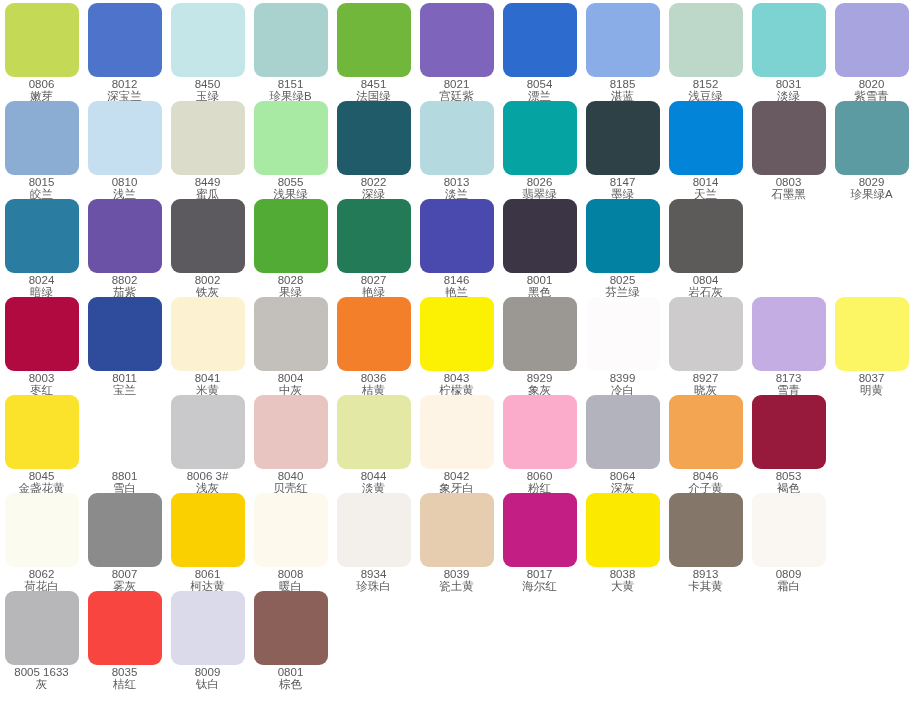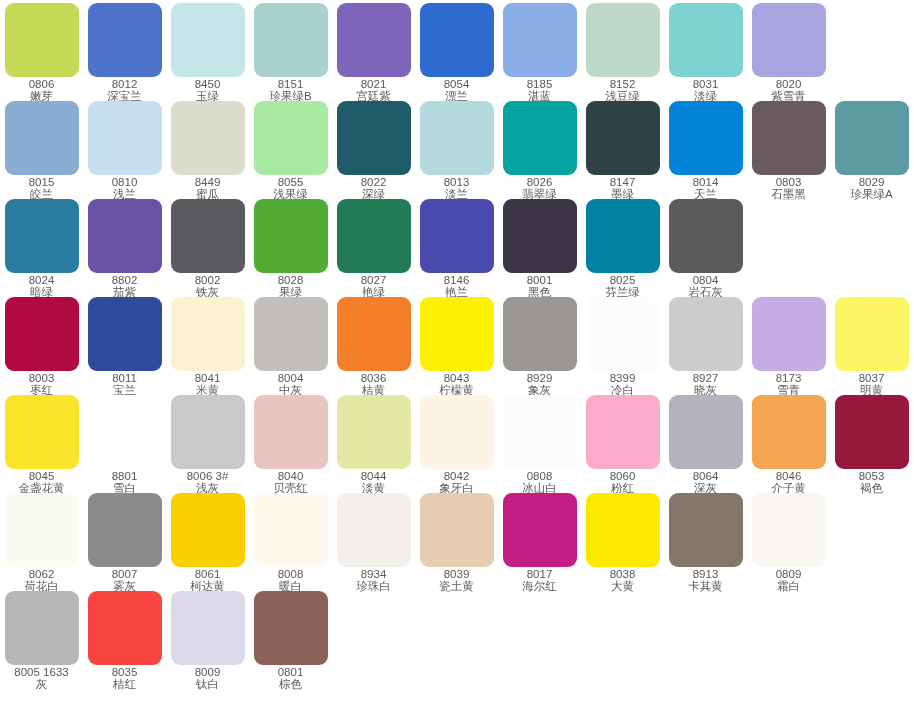--- a/index.html
+++ b/index.html
@@ -80,20 +80,27 @@
         </div>
       </div>
       <div class="swatch-cell">
         <div class="swatch-chip" style="background: rgb(169, 210, 207);"></div>
         <div class="swatch-label">
           <span class="swatch-code">8151</span>
           <span class="swatch-name">珍果绿B</span>
         </div>
       </div>
       <div class="swatch-cell">
+        <div class="swatch-chip" style="background: rgb(112, 183, 60);"></div>
+        <div class="swatch-label">
+          <span class="swatch-code">8451</span>
+          <span class="swatch-name">法国绿</span>
+        </div>
+      </div>
+      <div class="swatch-cell">
         <div class="swatch-chip" style="background: rgb(126, 100, 187);"></div>
         <div class="swatch-label">
           <span class="swatch-code">8021</span>
           <span class="swatch-name">宫廷紫</span>
         </div>
       </div>
       <div class="swatch-cell">
         <div class="swatch-chip" style="background: rgb(45, 108, 206);"></div>
         <div class="swatch-label">
           <span class="swatch-code">8054</span>
@@ -386,27 +393,20 @@
         <div class="swatch-label">
           <span class="swatch-code">8044</span>
           <span class="swatch-name">淡黄</span>
         </div>
       </div>
       <div class="swatch-cell">
         <div class="swatch-chip" style="background: rgb(253, 244, 229);"></div>
         <div class="swatch-label">
           <span class="swatch-code">8042</span>
           <span class="swatch-name">象牙白</span>
-        </div>
-      </div>
-      <div class="swatch-cell">
-        <div class="swatch-chip" style="background: rgb(250, 251, 253);"></div>
-        <div class="swatch-label">
-          <span class="swatch-code">0808</span>
-          <span class="swatch-name">冰山白</span>
         </div>
       </div>
       <div class="swatch-cell">
         <div class="swatch-chip" style="background: rgb(251, 172, 203);"></div>
         <div class="swatch-label">
           <span class="swatch-code">8060</span>
           <span class="swatch-name">粉红</span>
         </div>
       </div>
       <div class="swatch-cell">

